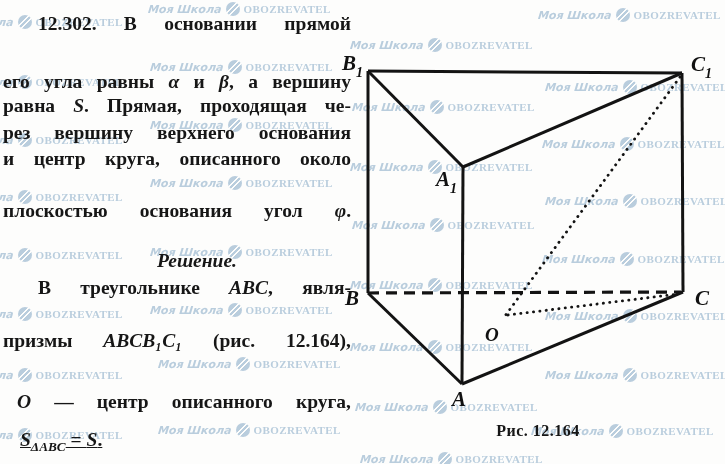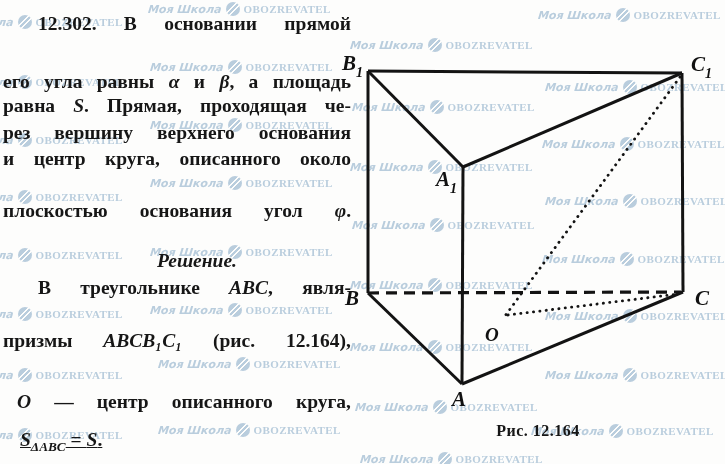--- a/index.html
+++ b/index.html
@@ -215,21 +215,21 @@
       </span>
       <span class="wm" style="left: 531px; top: 424px;">
         <span class="wm-school">Моя Школа</span>
         <span class="wm-logo"></span>
         <span class="wm-brand">OBOZREVATEL</span>
       </span>
     </div>
 
   <div class="textcol">
       <div class="tline j ind" style="top: 13px;"><span>12.302.</span><span> В основании прямой</span></div>
-      <div class="tline j" style="top: 71px;"><span>его угла равны </span><span class="it">α</span><span> и </span><span class="it">β</span><span>, а площадь</span></div>
+      <div class="tline j" style="top: 71px;"><span>его угла равны </span><span class="it">α</span><span> и </span><span class="it">β</span><span>, а вершину</span></div>
       <div class="tline j" style="top: 95px;"><span>равна </span><span class="it">S</span><span>. Прямая, проходящая че-</span></div>
       <div class="tline j" style="top: 122px;"><span>рез вершину верхнего основания</span></div>
       <div class="tline j" style="top: 148px;"><span>и центр круга, описанного около</span></div>
       <div class="tline j" style="top: 200px;"><span>плоскостью основания угол </span><span class="it">φ</span><span>.</span></div>
       <div class="tline ind2" style="top: 250px; text-align: center;"><span class="it">Решение.</span></div>
       <div class="tline j ind" style="top: 277px;"><span>В треугольнике </span><span class="it">ABC</span><span>, явля-</span></div>
       <div class="tline j" style="top: 330px;"><span>призмы </span><span class="it">ABCB₁C₁</span><span> (рис. 12.164),</span></div>
       <div class="tline j ind3" style="top: 391px;"><span class="it">O</span><span> — центр описанного круга,</span></div>
       <div class="tline ind4" style="top: 429px;"><span class="it">S</span><sub class="it">ΔABC</sub><span> = </span><span class="it">S</span><span>.</span></div>
     </div>

